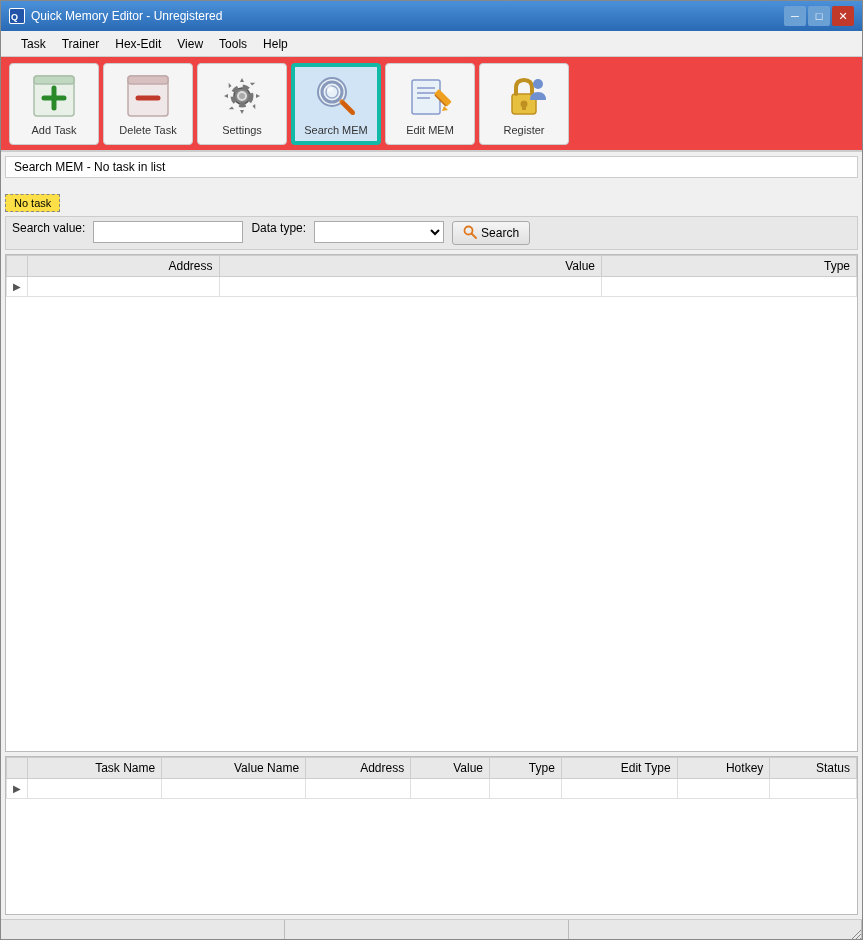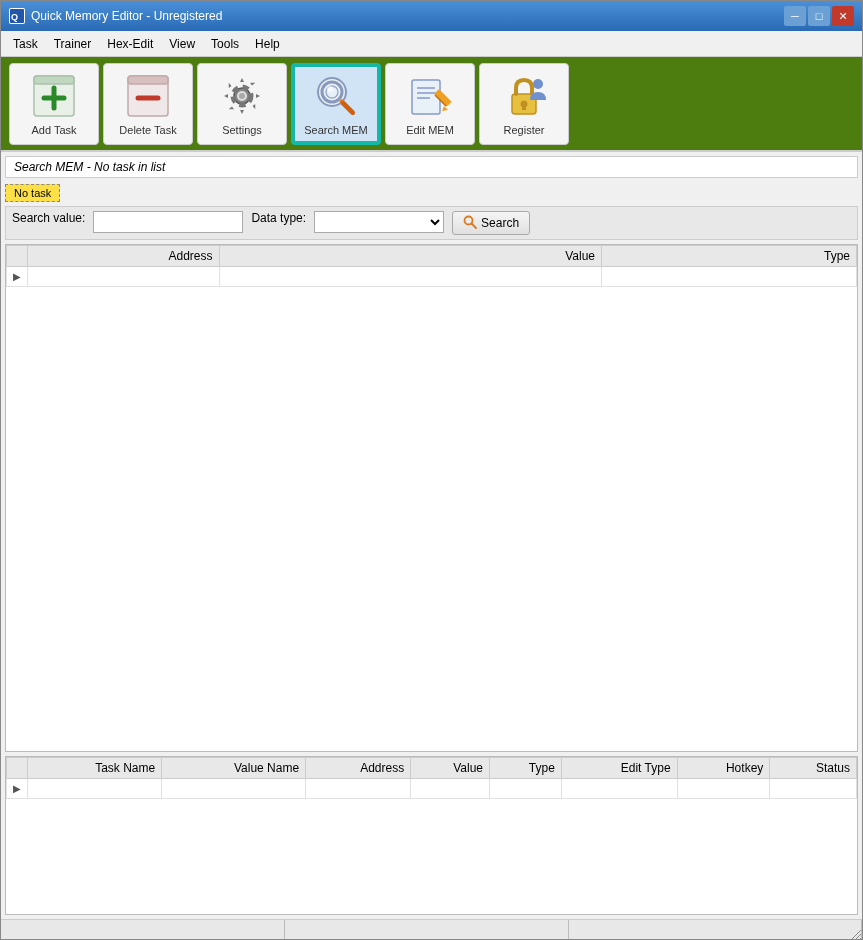--- a/index.html
+++ b/index.html
@@ -59,33 +59,33 @@
     .title-btn-min { background: #6ba0d4; color: white; }
     .title-btn-max { background: #6ba0d4; color: white; }
     .title-btn-close { background: #c0392b; color: white; }
 
     
     .menu-bar {
       background: #f0f0f0;
       border-bottom: 1px solid #ccc;
       display: flex;
       align-items: center;
-      padding: 2px 4px;
+      padding: 2px 12px;
       height: 26px;
     }
     .menu-item {
       padding: 3px 8px;
       cursor: pointer;
       border-radius: 3px;
       font-size: 12px;
     }
 
     
     .toolbar {
-      background: #4d7c0f;
+      background: #ef4444;
       border-bottom: 2px solid #ccc;
       display: flex;
       align-items: center;
       padding: 4px 8px;
       gap: 4px;
       height: 95px;
     }
     .toolbar-btn {
       display: flex;
       flex-direction: column;
@@ -126,22 +126,21 @@
       display: flex;
       flex-direction: column;
     }
 
     
     .content-status {
       background: white;
       border: 1px solid #ccc;
       padding: 3px 8px;
       font-size: 12px;
-      margin-bottom: 6px;
-      font-style: italic;
+      margin-bottom: 16px;
     }
 
     
     .task-selector {
       margin-bottom: 4px;
     }
     .task-tab {
       display: inline-block;
       border: 1px dashed #888;
       padding: 2px 8px;

